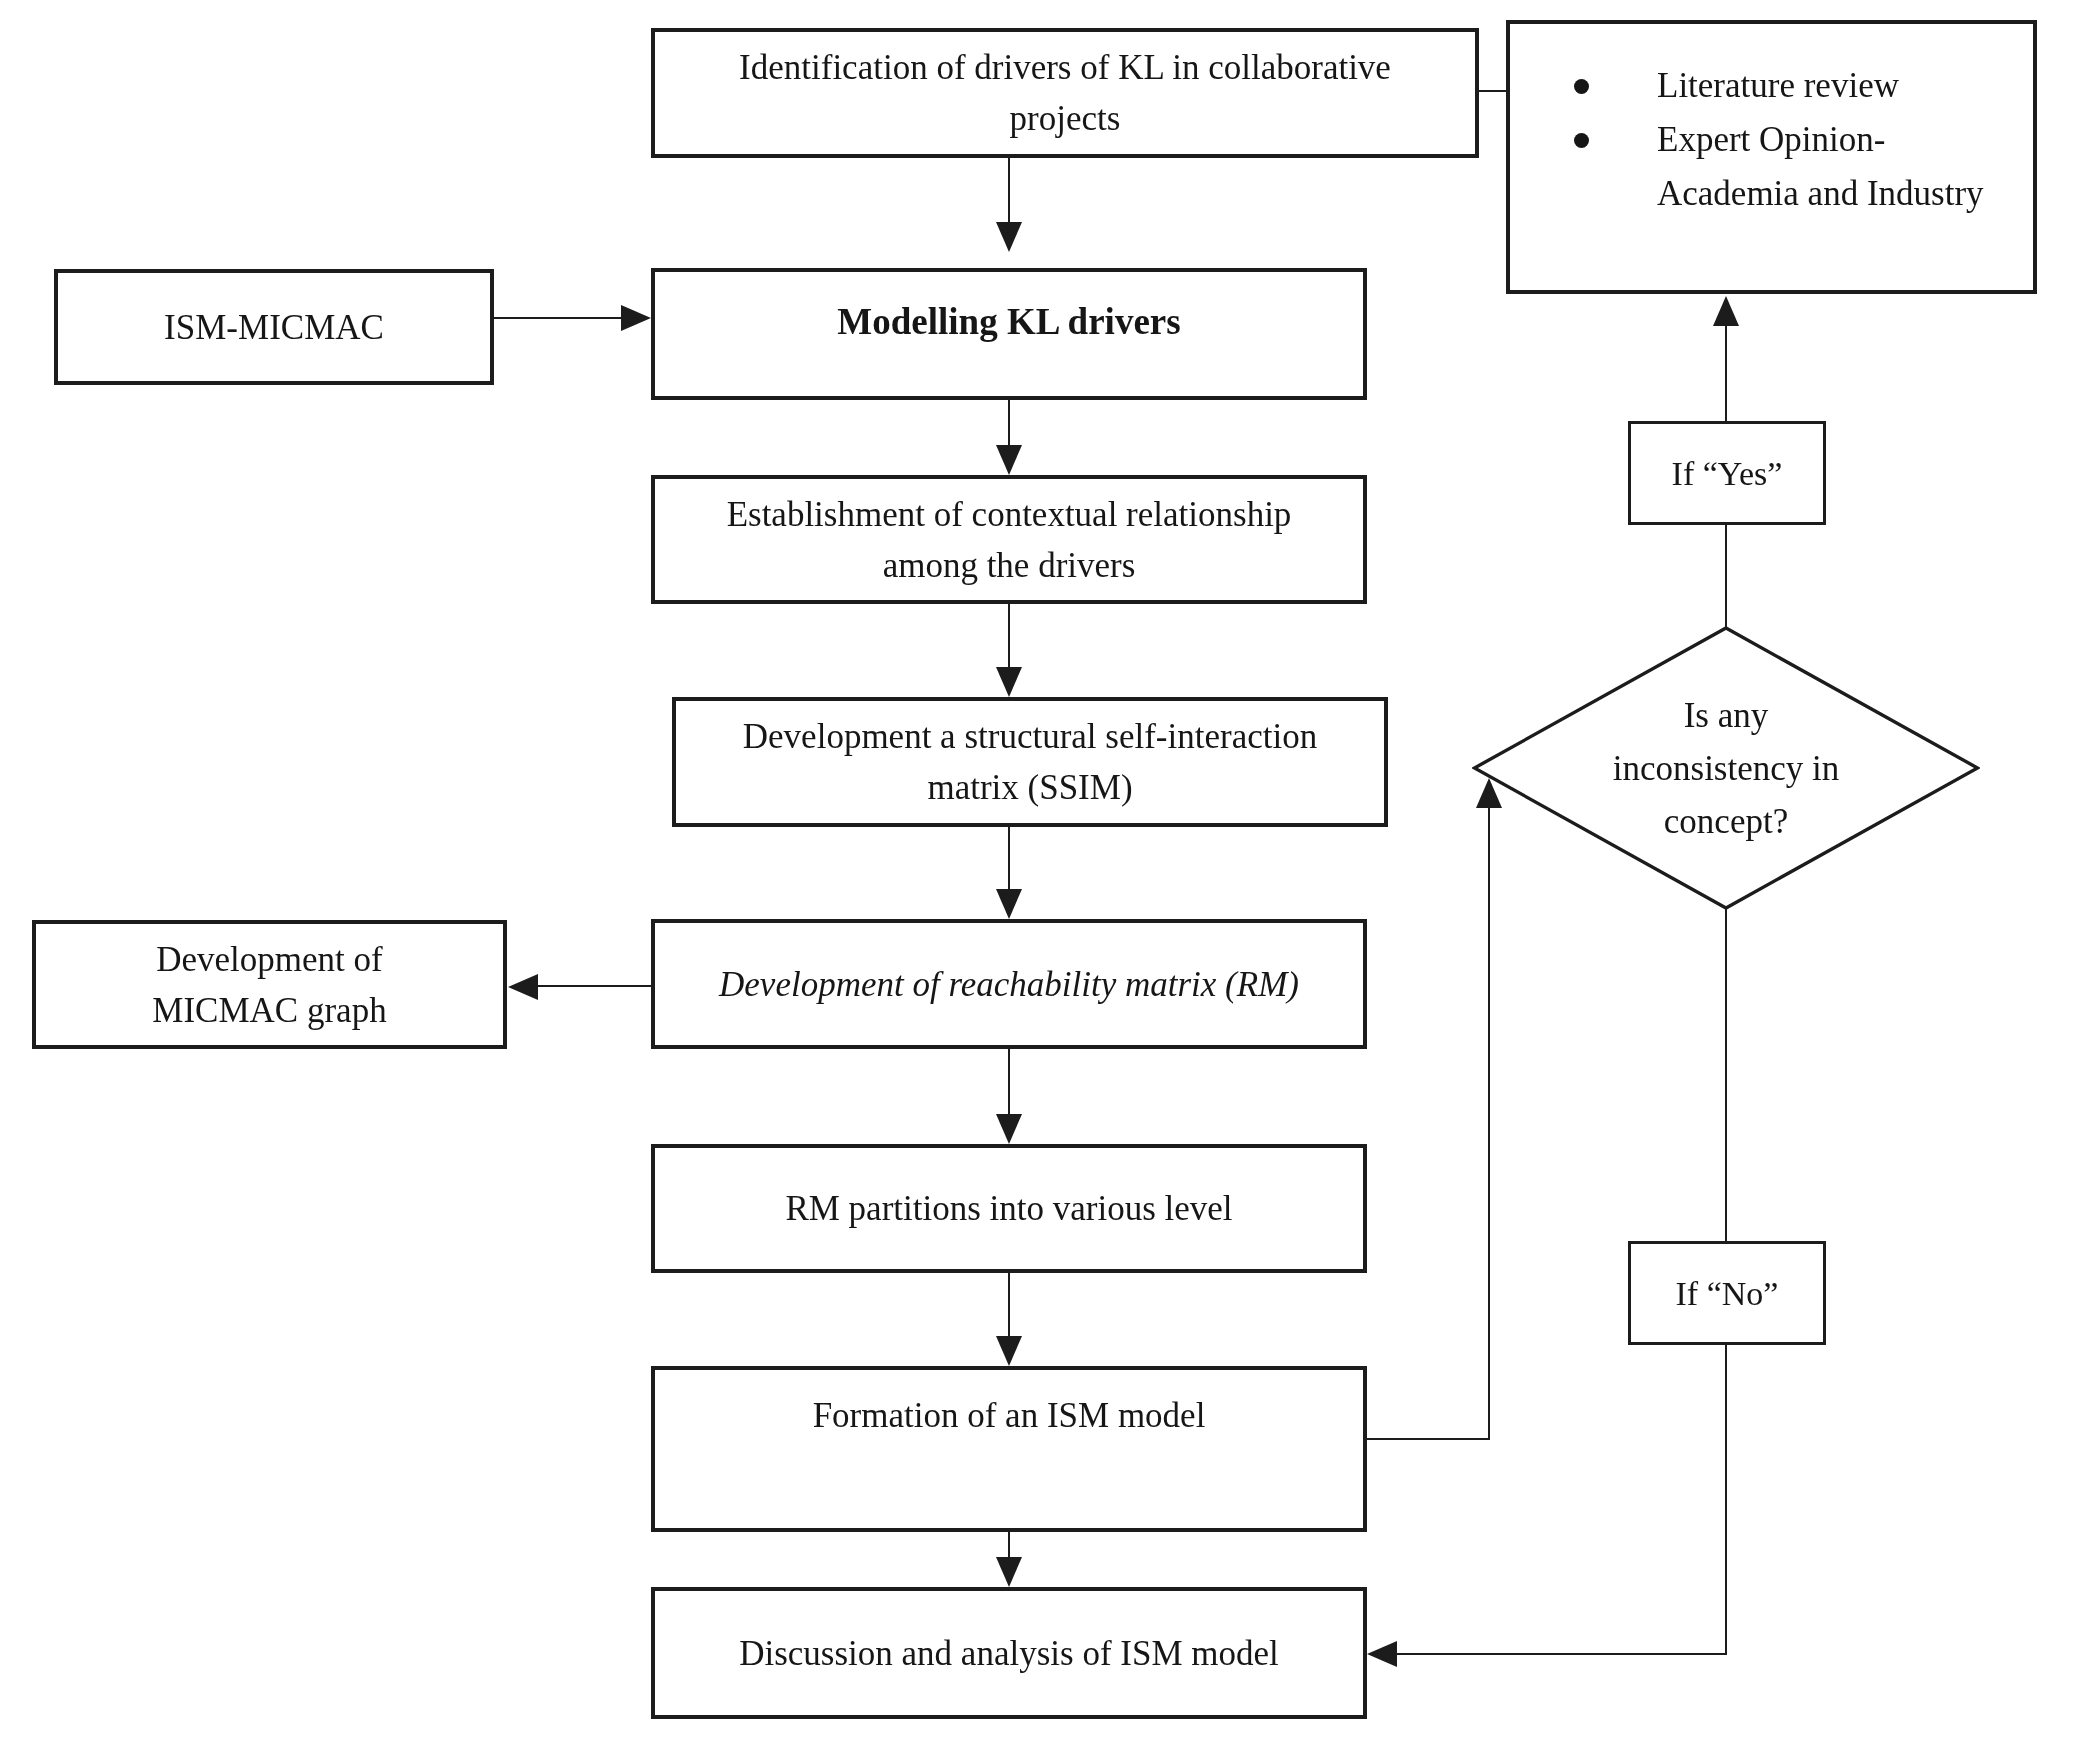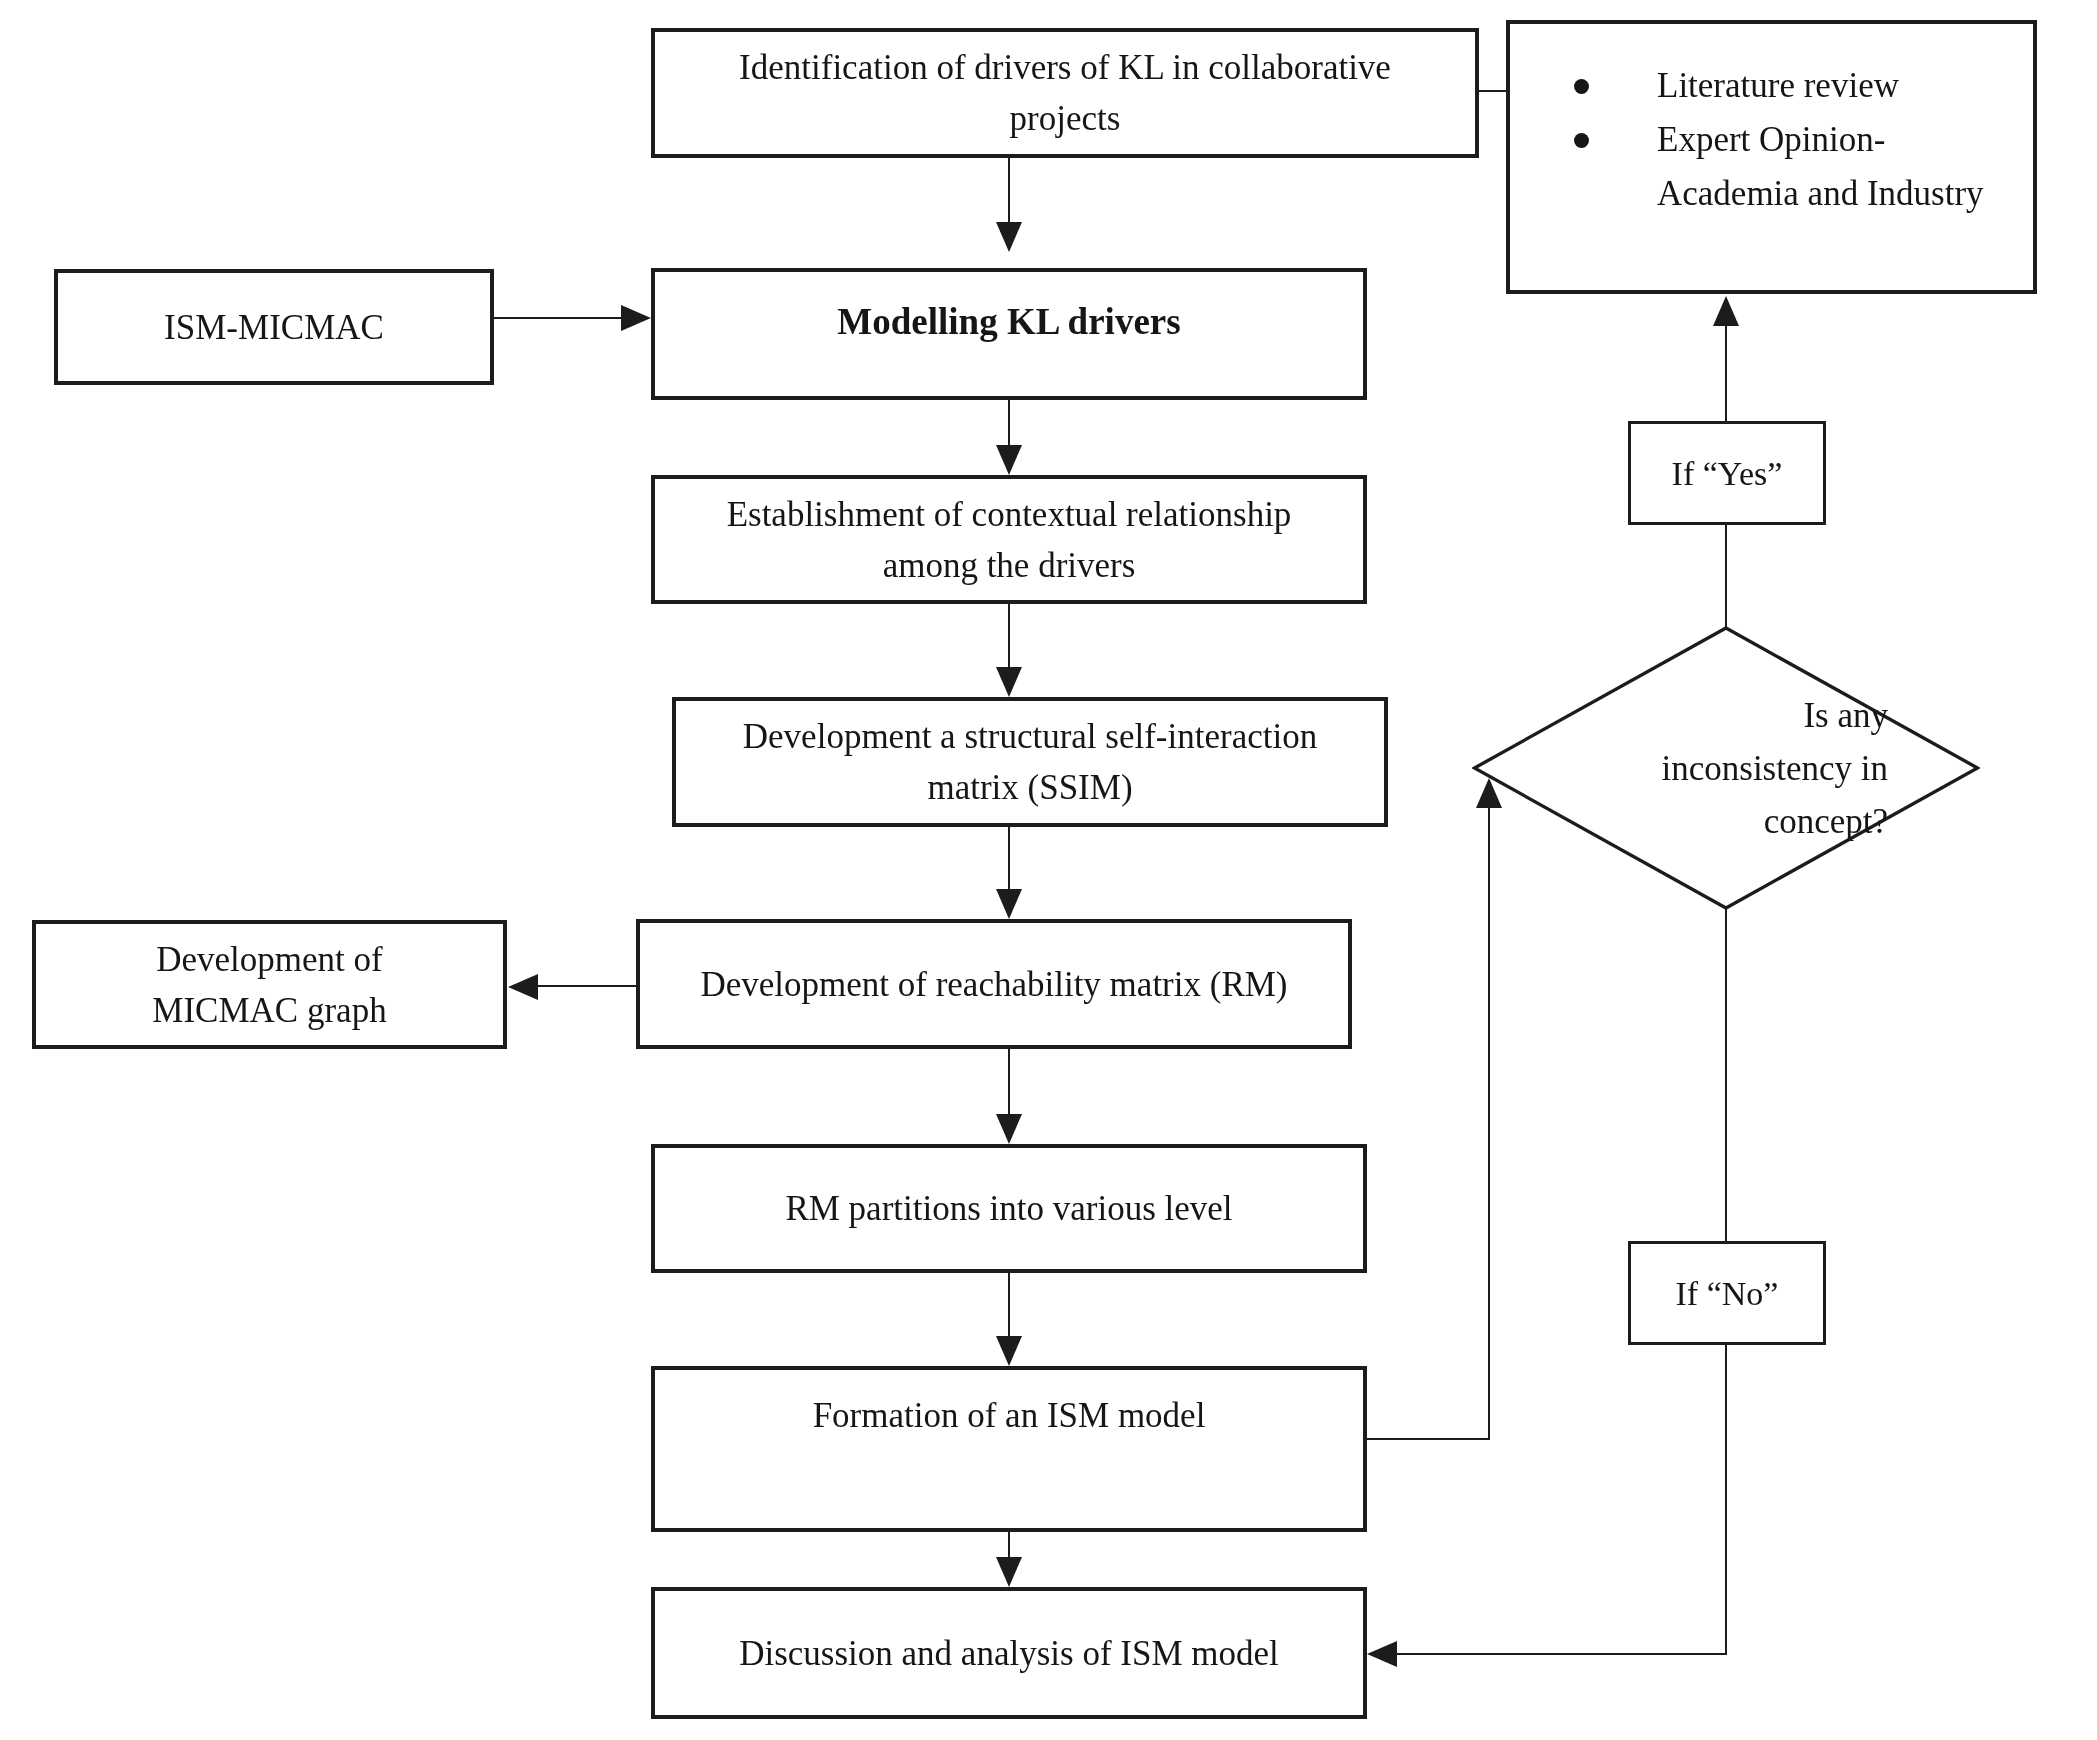--- a/index.html
+++ b/index.html
@@ -103,31 +103,31 @@
   <div class="box" id="node-ism-micmac" style="left:54px;top:269px;width:440px;height:116px;">ISM-MICMAC</div>
 
   <div class="box top-align bold" id="node-modelling" style="left:651px;top:252px;width:716px;height:132px;padding:24px 47px 0;">Modelling KL drivers</div>
 
   <div class="box" id="node-establishment" style="left:651px;top:475px;width:716px;height:129px;padding:0 54px;">Establishment of contextual relationship among the drivers</div>
 
   <div class="box" id="node-ssim" style="left:672px;top:697px;width:716px;height:130px;padding:0 54px;">Development a structural self-interaction matrix (SSIM)</div>
 
   <div class="box" id="node-micmac-graph" style="left:32px;top:920px;width:475px;height:129px;padding:16px 61px;text-align:center;">Development of MICMAC graph</div>
 
-  <div class="box" id="node-reachability" style="left:636px;top:919px;width:716px;height:130px;padding:0 54px;">Development of reachability matrix (RM)</div>
+  <div class="box" id="node-reachability" style="left:651px;top:919px;width:716px;height:130px;padding:0 54px;font-style:italic;">Development of reachability matrix (RM)</div>
 
   <div class="box top-align" id="node-partitions" style="left:651px;top:1144px;width:716px;height:129px;padding:35px 47px 0;">RM partitions into various level</div>
 
   <div class="box top-align" id="node-formation" style="left:651px;top:1366px;width:716px;height:166px;padding:20px 47px 12px;text-align:right;">Formation of an ISM model</div>
 
   <div class="box" id="node-discussion" style="left:651px;top:1587px;width:716px;height:132px;padding:0 81px;">Discussion and analysis of ISM model</div>
 
   <svg id="node-decision-shape" style="left:1472px;top:626px;" width="508" height="284" viewBox="0 0 750 420">
     <polygon points="375,3 747,210 375,417 3,210" fill="#ffffff" stroke="#1c1c1c" stroke-width="5"></polygon>
   </svg>
-  <div id="node-decision-label" style="left:1658px;top:650px;width:230px;height:237px;text-align:right;">Is any inconsistency in concept?</div>
+  <div id="node-decision-label" style="left:1611px;top:650px;width:230px;height:237px;">Is any inconsistency in concept?</div>
 
   <div class="box thin-border" id="node-if-yes" style="left:1628px;top:421px;width:198px;height:104px;font-size:34px;">If “Yes”</div>
 
   <div class="box thin-border" id="node-if-no" style="left:1628px;top:1241px;width:198px;height:104px;font-size:34px;">If “No”</div>
 
 </div>
 
 
 </body></html>

